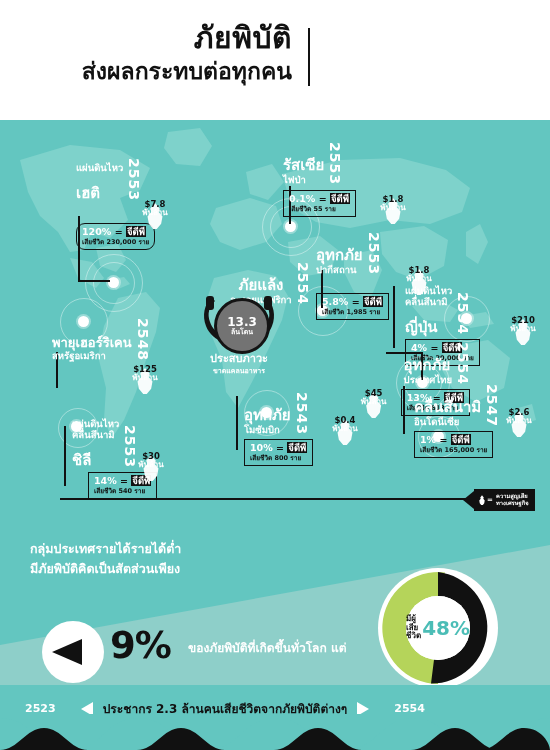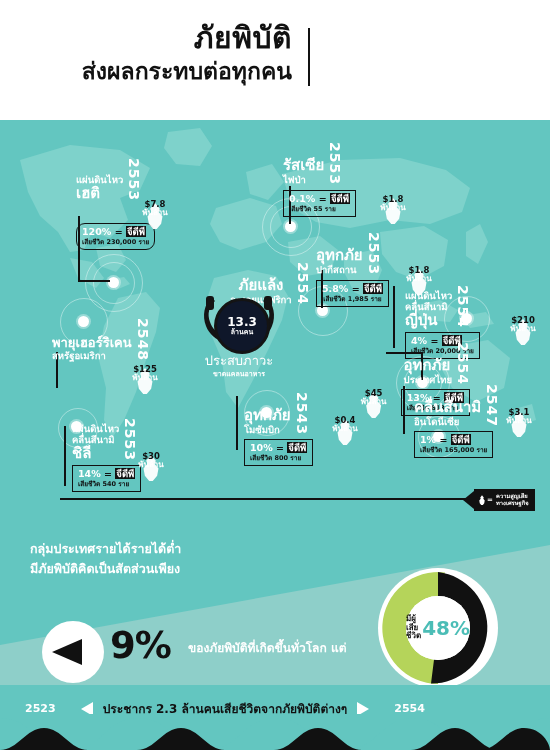--- a/index.html
+++ b/index.html
@@ -26,21 +26,21 @@
 
   
   .marker{position:absolute;}
   .dot{position:absolute;width:11px;height:11px;border-radius:50%;background:#fff;box-shadow:0 0 0 2px rgba(255,255,255,.35);}
   .ripple{position:absolute;border:1.5px solid rgba(255,255,255,.40);border-radius:50%;}
   .stem{position:absolute;width:2px;background:#111;}
   .stem-h{position:absolute;height:2px;background:#111;}
 
   
   .lbl{position:absolute;color:#fff;}
-  .lbl .evt{font-size:15px;font-weight:bold;line-height:1.02;color:#fff;white-space:nowrap;}
+  .lbl .evt{font-size:15px;font-weight:bold;line-height:1.02;color:#fff;white-space:nowrap;margin-top:12px;}
   .lbl .evt.sm{font-size:13px;}
   .lbl .place{font-size:9.5px;font-weight:bold;color:#fff;line-height:1.2;white-space:nowrap;}
   .lbl .year{font-size:14px;font-weight:bold;color:#fff;writing-mode:vertical-rl;letter-spacing:1px;line-height:1;}
 
   .stats{display:inline-block;border:1.6px solid #111;background:transparent;padding:2px 5px 3px 5px;}
   .stats .gdp{font-size:9.5px;font-weight:bold;color:#fff;white-space:nowrap;line-height:1.25;}
   .stats .gdp .eq{color:#111;}
   .stats .gdp .word{background:#111;color:#fff;padding:0 1px;}
   .stats .deaths{font-size:6.5px;font-weight:bold;color:#111;white-space:nowrap;line-height:1.3;}
 
@@ -48,21 +48,21 @@
   .money{position:absolute;text-align:center;width:46px;}
   .money .amt{font-size:8.5px;font-weight:bold;color:#111;line-height:1.05;}
   .money .unit{font-size:8px;font-weight:bold;color:#fff;line-height:1.05;}
   .money .flame{position:absolute;left:50%;top:3px;transform:translateX(-50%);width:22px;height:26px;
     background:#fff;
     clip-path:polygon(50% 0%,72% 22%,66% 34%,84% 52%,78% 80%,58% 100%,42% 100%,22% 80%,16% 52%,34% 34%,28% 22%);
     z-index:0;opacity:.95;}
   .money .txtwrap{position:relative;z-index:2;}
 
   
-  .drought-circle{position:absolute;width:50px;height:50px;border-radius:50%;background:#0f172a;
+  .drought-circle{position:absolute;width:50px;height:50px;border-radius:50%;background:#737373;
     display:flex;flex-direction:column;align-items:center;justify-content:center;border:3px solid #141414;}
   .drought-circle .num{font-size:12px;font-weight:bold;color:#fff;line-height:1;}
   .drought-circle .unit2{font-size:7px;font-weight:bold;color:#fff;line-height:1.2;}
   .drought-hands{position:absolute;width:78px;height:54px;}
 
   
   .legend{position:absolute;display:flex;align-items:center;}
   .legend .tag{background:#111;color:#fff;font-size:5.8px;font-weight:bold;padding:4px 6px 4px 14px;line-height:1.25;position:relative;}
   .legend .arrowleft{width:0;height:0;border-top:9px solid transparent;border-bottom:9px solid transparent;border-right:11px solid #111;}
   .legend .fl{position:absolute;left:4px;top:50%;transform:translateY(-50%);width:8px;height:10px;background:#fff;
@@ -213,21 +213,21 @@
     </div>
     <div class="lbl" style="left:60px;top:298px;width:140px;">
       <div style="display:flex;align-items:flex-end;padding-left:12px;">
         <div>
           <div class="place">แผ่นดินไหว</div>
           <div class="place">คลื่นสึนามิ</div>
           <div class="evt">ชิลี</div>
         </div>
         <div class="year" style="margin-left:4px;">2553</div>
       </div>
-      <div class="stats" style="margin-top:4px;margin-left:12px;">
+      <div class="stats" style="margin-top:4px;margin-left:28px;">
         <div class="gdp">
           <span>14%</span>
           <span class="eq">=</span>
           <span class="word">จีดีพี</span>
         </div>
         <div class="deaths">เสียชีวิต 540 ราย</div>
       </div>
     </div>
     <div class="money" style="left:128px;top:332px;">
       <div class="flame"></div>
@@ -274,21 +274,21 @@
       <div class="stem" style="left:321px;top:150px;height:38px;"></div>
     </div>
     <div class="lbl" style="left:316px;top:112px;width:130px;">
       <div style="display:flex;align-items:flex-end;">
         <div>
           <div class="evt">อุทกภัย</div>
           <div class="place">ปากีสถาน</div>
         </div>
         <div class="year" style="margin-left:4px;">2553</div>
       </div>
-      <div class="stats" style="margin-top:5px;text-align:center;">
+      <div class="stats" style="margin-top:18px;">
         <div class="gdp">
           <span>5.8%</span>
           <span class="eq">=</span>
           <span class="word">จีดีพี</span>
         </div>
         <div class="deaths">เสียชีวิต 1,985 ราย</div>
       </div>
     </div>
     <div class="money" style="left:396px;top:146px;">
       <div class="flame"></div>
@@ -381,21 +381,21 @@
           <span>1%</span>
           <span class="eq">=</span>
           <span class="word">จีดีพี</span>
         </div>
         <div class="deaths">เสียชีวิต 165,000 ราย</div>
       </div>
     </div>
     <div class="money" style="left:496px;top:288px;">
       <div class="flame"></div>
       <div class="txtwrap">
-        <div class="amt">$3.1</div>
+        <div class="amt">$2.6</div>
         <div class="unit">พันล้าน</div>
       </div>
     </div>
 
     <div class="marker">
       <div class="ripple" style="left:244px;top:270px;width:44px;height:44px;"></div>
       <div class="dot" style="left:261px;top:287px;"></div>
       <div class="stem" style="left:236px;top:276px;height:54px;"></div>
     </div>
     <div class="lbl" style="left:234px;top:272px;width:140px;">
@@ -433,24 +433,24 @@
       </div>
     </div>
     <svg class="drought-hands" style="left:200px;top:172px;" viewBox="0 0 78 54">
       <path d="M12,6 C4,12 2,24 6,34 C9,42 16,48 24,50 L24,44 C17,42 12,36 10,30 C7,22 9,14 15,9 Z" fill="#141414"></path>
       <path d="M66,6 C74,12 76,24 72,34 C69,42 62,48 54,50 L54,44 C61,42 66,36 68,30 C71,22 69,14 63,9 Z" fill="#141414"></path>
       <rect x="6" y="4" width="8" height="14" rx="3" fill="#141414"></rect>
       <rect x="64" y="4" width="8" height="14" rx="3" fill="#141414"></rect>
     </svg>
     <div class="drought-circle" style="left:214px;top:178px;">
       <div class="num">13.3</div>
-      <div class="unit2">ล้านคน</div>
+      <div class="unit2">ล้นโดน</div>
     </div>
     <div style="position:absolute;left:189px;top:232px;width:100px;text-align:center;">
-      <div style="font-size:13px;font-weight:normal;color:#fff;line-height:1.35;">ประสบภาวะ</div>
+      <div style="font-size:11px;font-weight:bold;color:#fff;line-height:1.35;">ประสบภาวะ</div>
       <div style="font-size:7px;font-weight:bold;color:#fff;line-height:1.35;">ขาดแคลนอาหาร</div>
     </div>
 
     <div class="map-baseline"></div>
 
     <div class="legend" style="left:463px;top:369px;">
       <div class="arrowleft"></div>
       <div class="tag">
         <div class="fl"></div>
         <div class="eqs">=</div>

